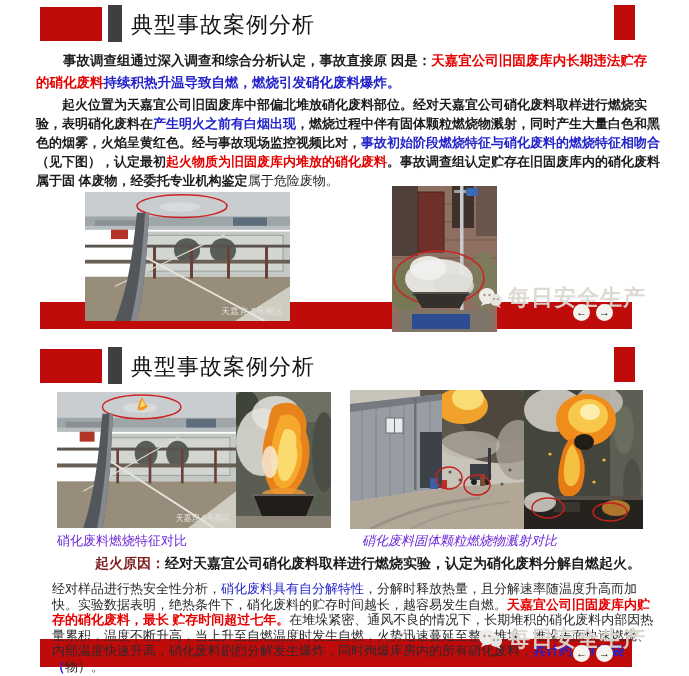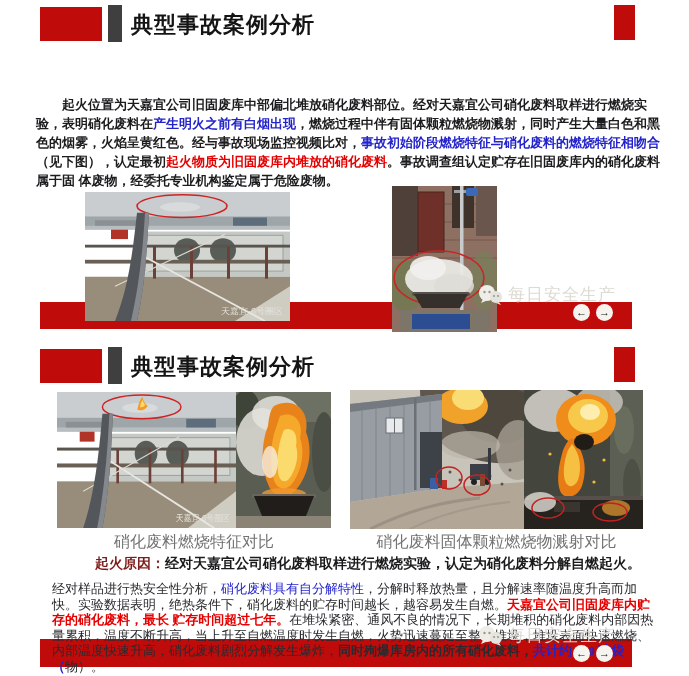--- a/index.html
+++ b/index.html
@@ -5,81 +5,82 @@
   html,body{margin:0;padding:0;background:#ffffff;}
   body{width:689px;height:676px;overflow:hidden;position:relative;
        font-family:"Liberation Sans","DejaVu Sans",sans-serif;}
   .slide{position:absolute;left:0;width:689px;height:338px;background:#fff;overflow:hidden;}
   #slide1{top:0;}
   #slide2{top:338px;}
 
   
   .hdr-red{position:absolute;left:40px;top:7px;width:62px;height:34px;background:#c00b0b;}
   .hdr-gray{position:absolute;left:108px;top:5px;width:14px;height:37px;background:#3f3f3f;}
-  .hdr-title{position:absolute;left:131px;top:10px;font-size:22px;font-weight:700;
+  .hdr-title{position:absolute;left:131px;top:10px;font-size:22px;font-weight:400;
              color:#141414;letter-spacing:1px;white-space:nowrap;}
   .hdr-corner{position:absolute;left:614px;top:5px;width:21px;height:35px;background:#c00b0b;}
   #slide2 .hdr-red{top:11px}#slide2 .hdr-gray{top:9px}#slide2 .hdr-title{top:14px}#slide2 .hdr-corner{top:9px}
 
   
   .s1-p1{position:absolute;left:36px;top:50px;width:622px;font-size:13.5px;line-height:22px;
          font-weight:700;text-indent:2em;color:#1c1c1e;}
   .s1-p2{position:absolute;left:36px;top:95px;width:624px;font-size:13px;line-height:19px;
          font-weight:600;text-indent:2em;color:#1c1c1e;}
   .seg-r{color:#e60000;font-weight:700;}
   .seg-b{color:#2323cc;}
   .seg-bb{color:#2323cc;font-weight:700;}
-  .seg-kb{font-weight:700;}
+  .seg-kb{font-weight:400;}
 
   
   .foot-bar{position:absolute;left:40px;width:592px;background:#c00b0b;z-index:1;}
   #slide1 .foot-bar{top:302px;height:27px;}
   #slide2 .foot-bar{top:301px;height:28px;}
 
   
   .photo{position:absolute;z-index:2;overflow:hidden;}
   .photo svg{display:block;width:100%;height:100%;}
   #s1-photo-l{left:85px;top:192px;width:205px;height:129px;}
   #s1-photo-r{left:392px;top:186px;width:105px;height:146px;}
   #s2-photo-a{left:57px;top:54px;width:179px;height:136px;}
   #s2-photo-b{left:236px;top:54px;width:95px;height:136px;}
   #s2-photo-c{left:350px;top:52px;width:174px;height:139px;}
   #s2-photo-d{left:524px;top:52px;width:119px;height:139px;}
 
   
-  .caption{position:absolute;top:194px;text-align:center;font-size:16px;color:#737373;
+  .caption{position:absolute;top:194px;font-size:13px;color:#6d28d9;
            font-family:"Liberation Serif","DejaVu Serif",serif;}
   #s2-cap1{left:57px;width:274px;}
-  #s2-cap2{left:350px;width:293px;}
+  #s2-cap2{left:362px;width:293px;font-style:italic;}
   .cause{position:absolute;left:95px;top:217px;width:575px;font-size:14px;font-weight:700;
          color:#1b1b1d;font-family:"Liberation Serif","DejaVu Serif",serif;}
   .cause .lbl{color:#7f1d1d;}
   .s2-para{position:absolute;left:52px;top:243px;width:602px;font-size:13px;line-height:15.5px;
            color:#2a2a2e;z-index:2;font-family:"Liberation Serif","DejaVu Serif",serif;}
 
   
   .wm{position:absolute;z-index:3;display:flex;align-items:center;gap:4px;}
   #slide1 .wm{left:478px;top:283px;}
   #slide2 .wm{left:478px;top:286px;}
-  .wm-text{font-size:17px;letter-spacing:1px;color:rgba(219,216,209,0.95);font-weight:400;white-space:nowrap;}
+  .wm-text{font-size:22px;letter-spacing:1px;color:rgba(219,216,209,0.95);font-weight:700;white-space:nowrap;}
   .nav{position:absolute;z-index:4;display:flex;gap:6px;}
   #slide1 .nav{left:573px;top:304px;}
   #slide2 .nav{left:573px;top:307px;}
   .nav-btn{width:17px;height:17px;border-radius:50%;background:#f6f4ef;color:#15130f;
            font-size:11px;font-weight:800;line-height:17px;text-align:center;cursor:pointer;}
 </style>
 </head>
 <body>
 
 <div class="slide" id="slide1">
   <div class="hdr-red"></div>
   <div class="hdr-gray"></div>
   <div class="hdr-title">典型事故案例分析</div>
   <div class="hdr-corner"></div>
 
+  <div class="s1-p1"><span>事故调查组通过深入调查和综合分析认定，事故直接原 因是：</span><span class="seg-r">天嘉宜公司旧固废库内长期违法贮存的硝化废料</span><span class="seg-b">持续积热升温导致自燃，燃烧引发硝化废料爆炸。</span></div>
 
   <div class="s1-p2"><span>起火位置为天嘉宜公司旧固废库中部偏北堆放硝化废料部位。经对天嘉宜公司硝化废料取样进行燃烧实验，表明硝化废料在</span><span class="seg-b">产生明火之前有白烟出现</span><span>，燃烧过程中伴有固体颗粒燃烧物溅射，同时产生大量白色和黑色的烟雾，火焰呈黄红色。经与事故现场监控视频比对，</span><span class="seg-b">事故初始阶段燃烧特征与硝化废料的燃烧特征相吻合</span><span>（见下图），认定最初</span><span class="seg-r">起火物质为旧固废库内堆放的硝化废料</span><span>。事故调查组认定贮存在旧固废库内的硝化废料属于固 体废物，经委托专业机构鉴定</span><span class="seg-kb">属于危险废物。</span></div>
 
   <div class="foot-bar"></div>
 
   <div class="photo" id="s1-photo-l">
     <svg viewBox="0 0 205 137" preserveAspectRatio="none">
       <g id="plant-scene">
         <rect width="205" height="40" fill="#c9cdd0"></rect>
         <rect y="26" width="205" height="10" fill="#9fa6a9"></rect>

